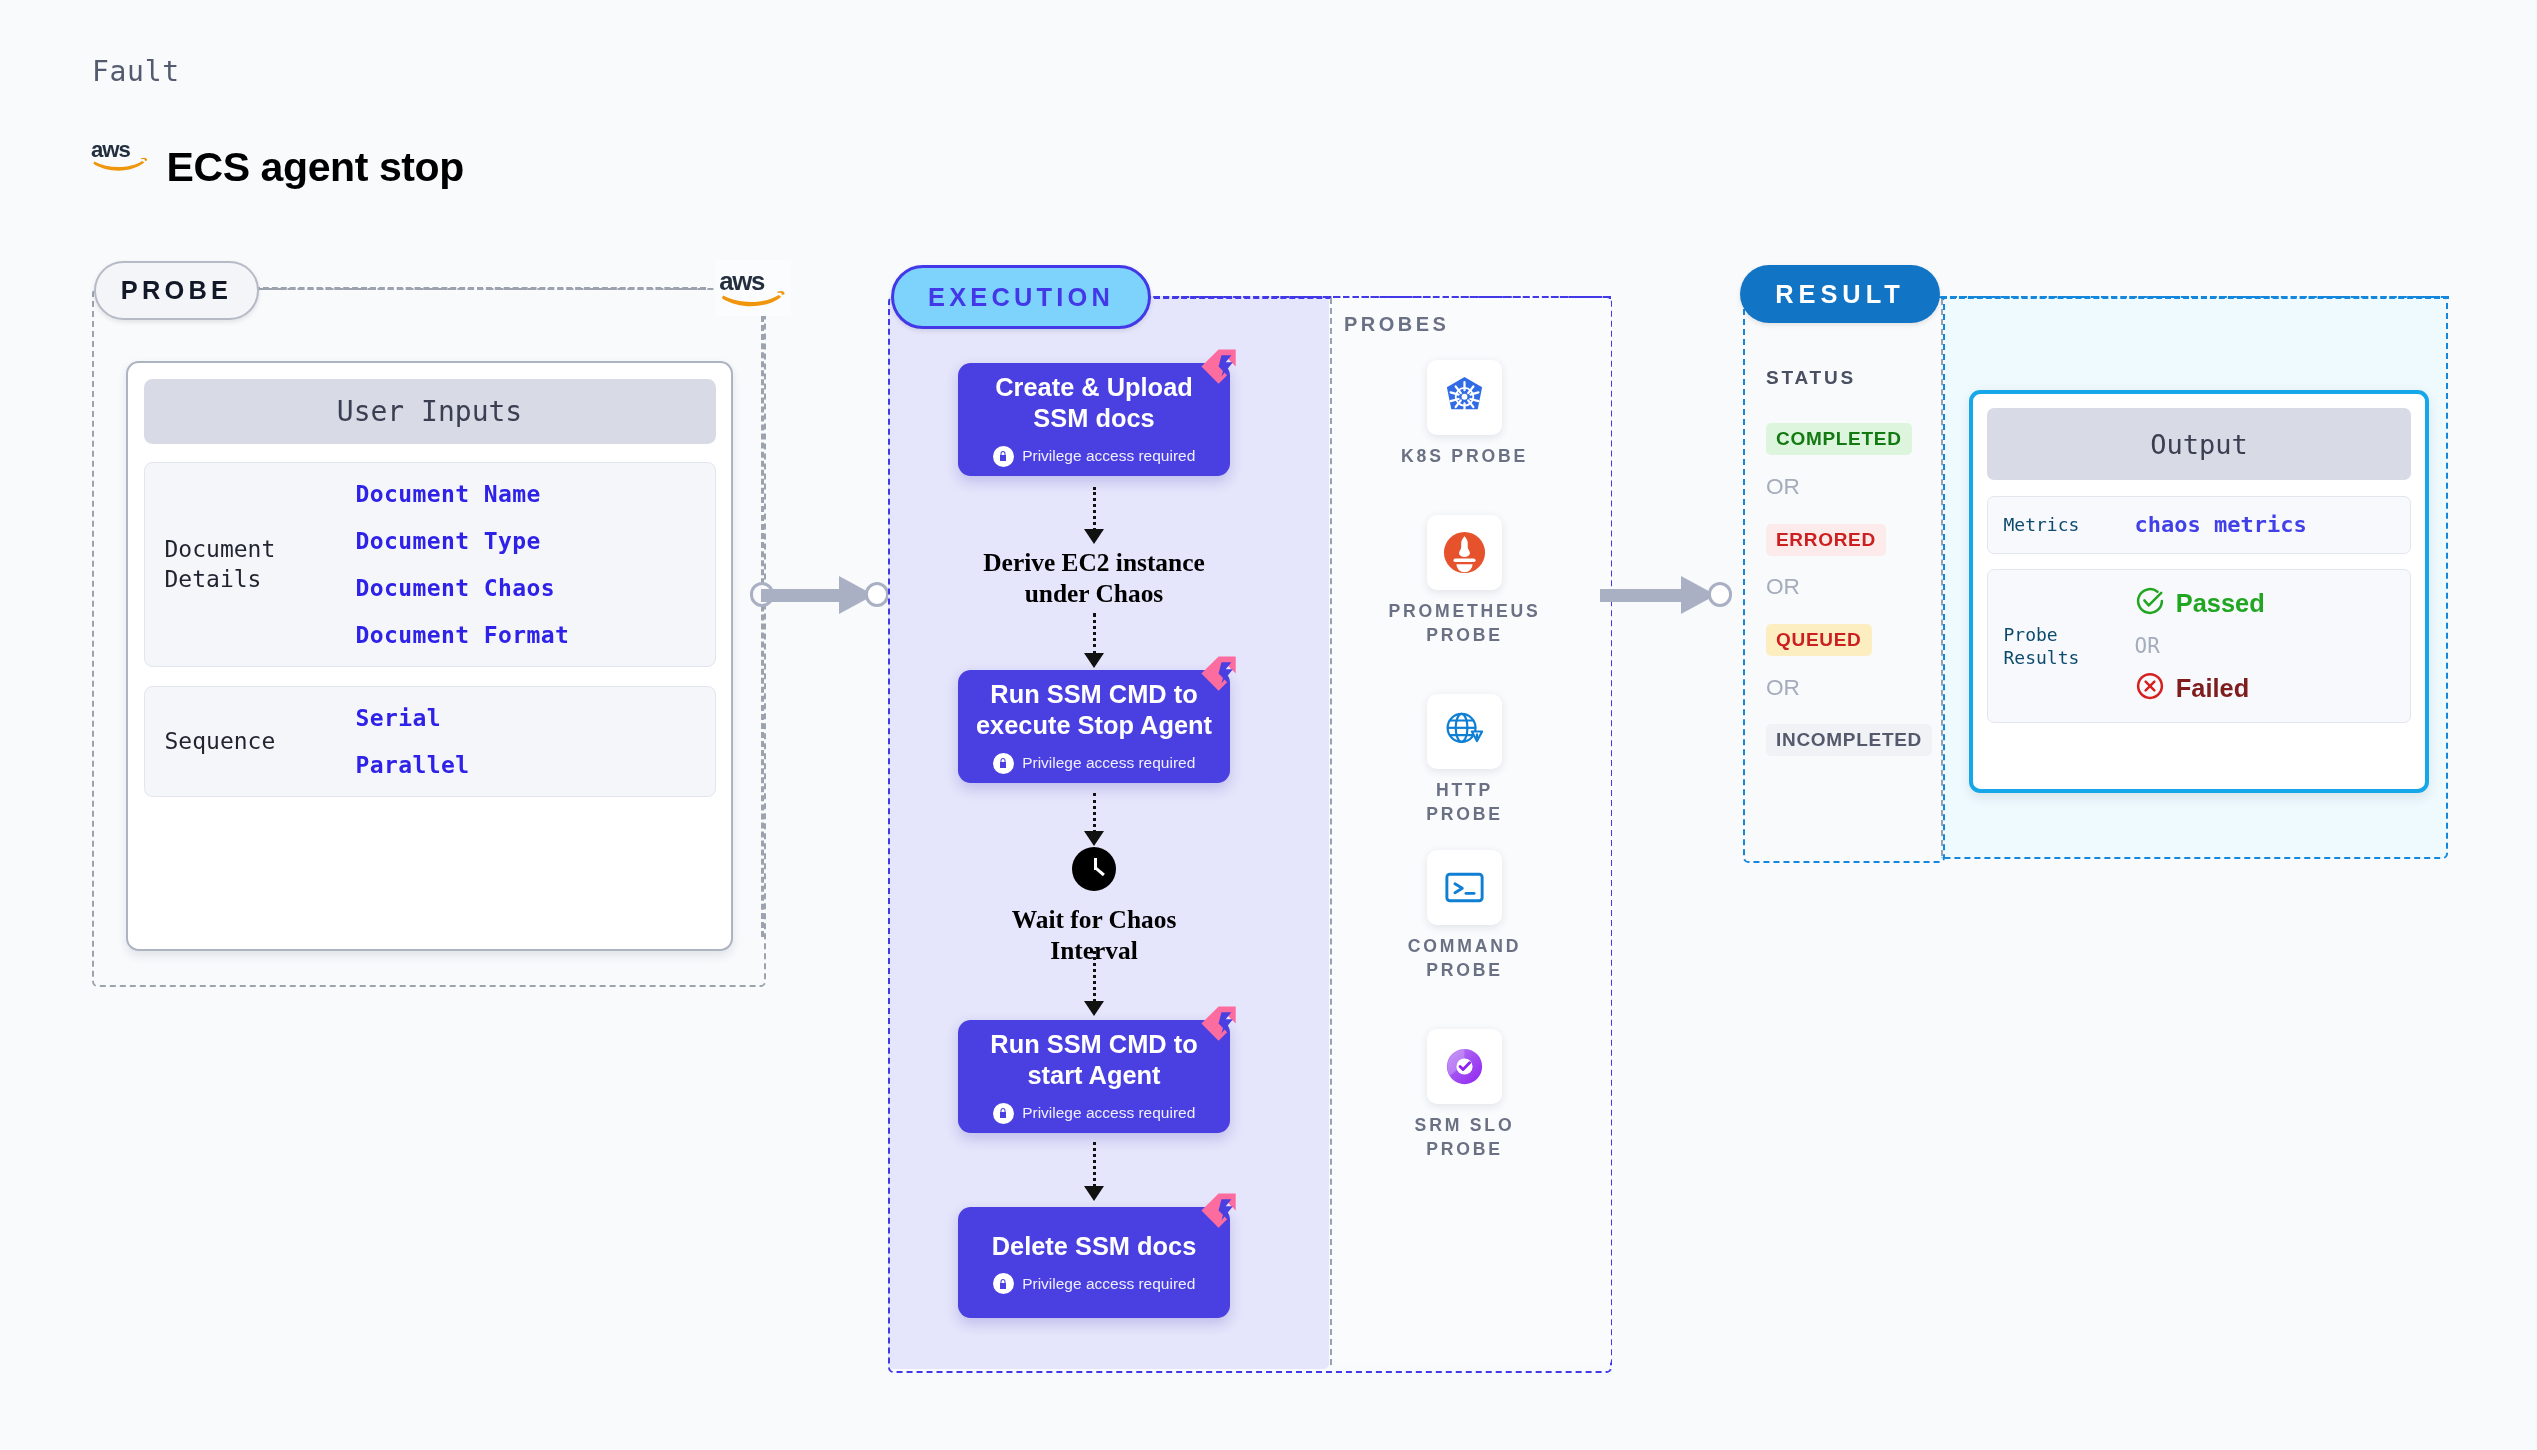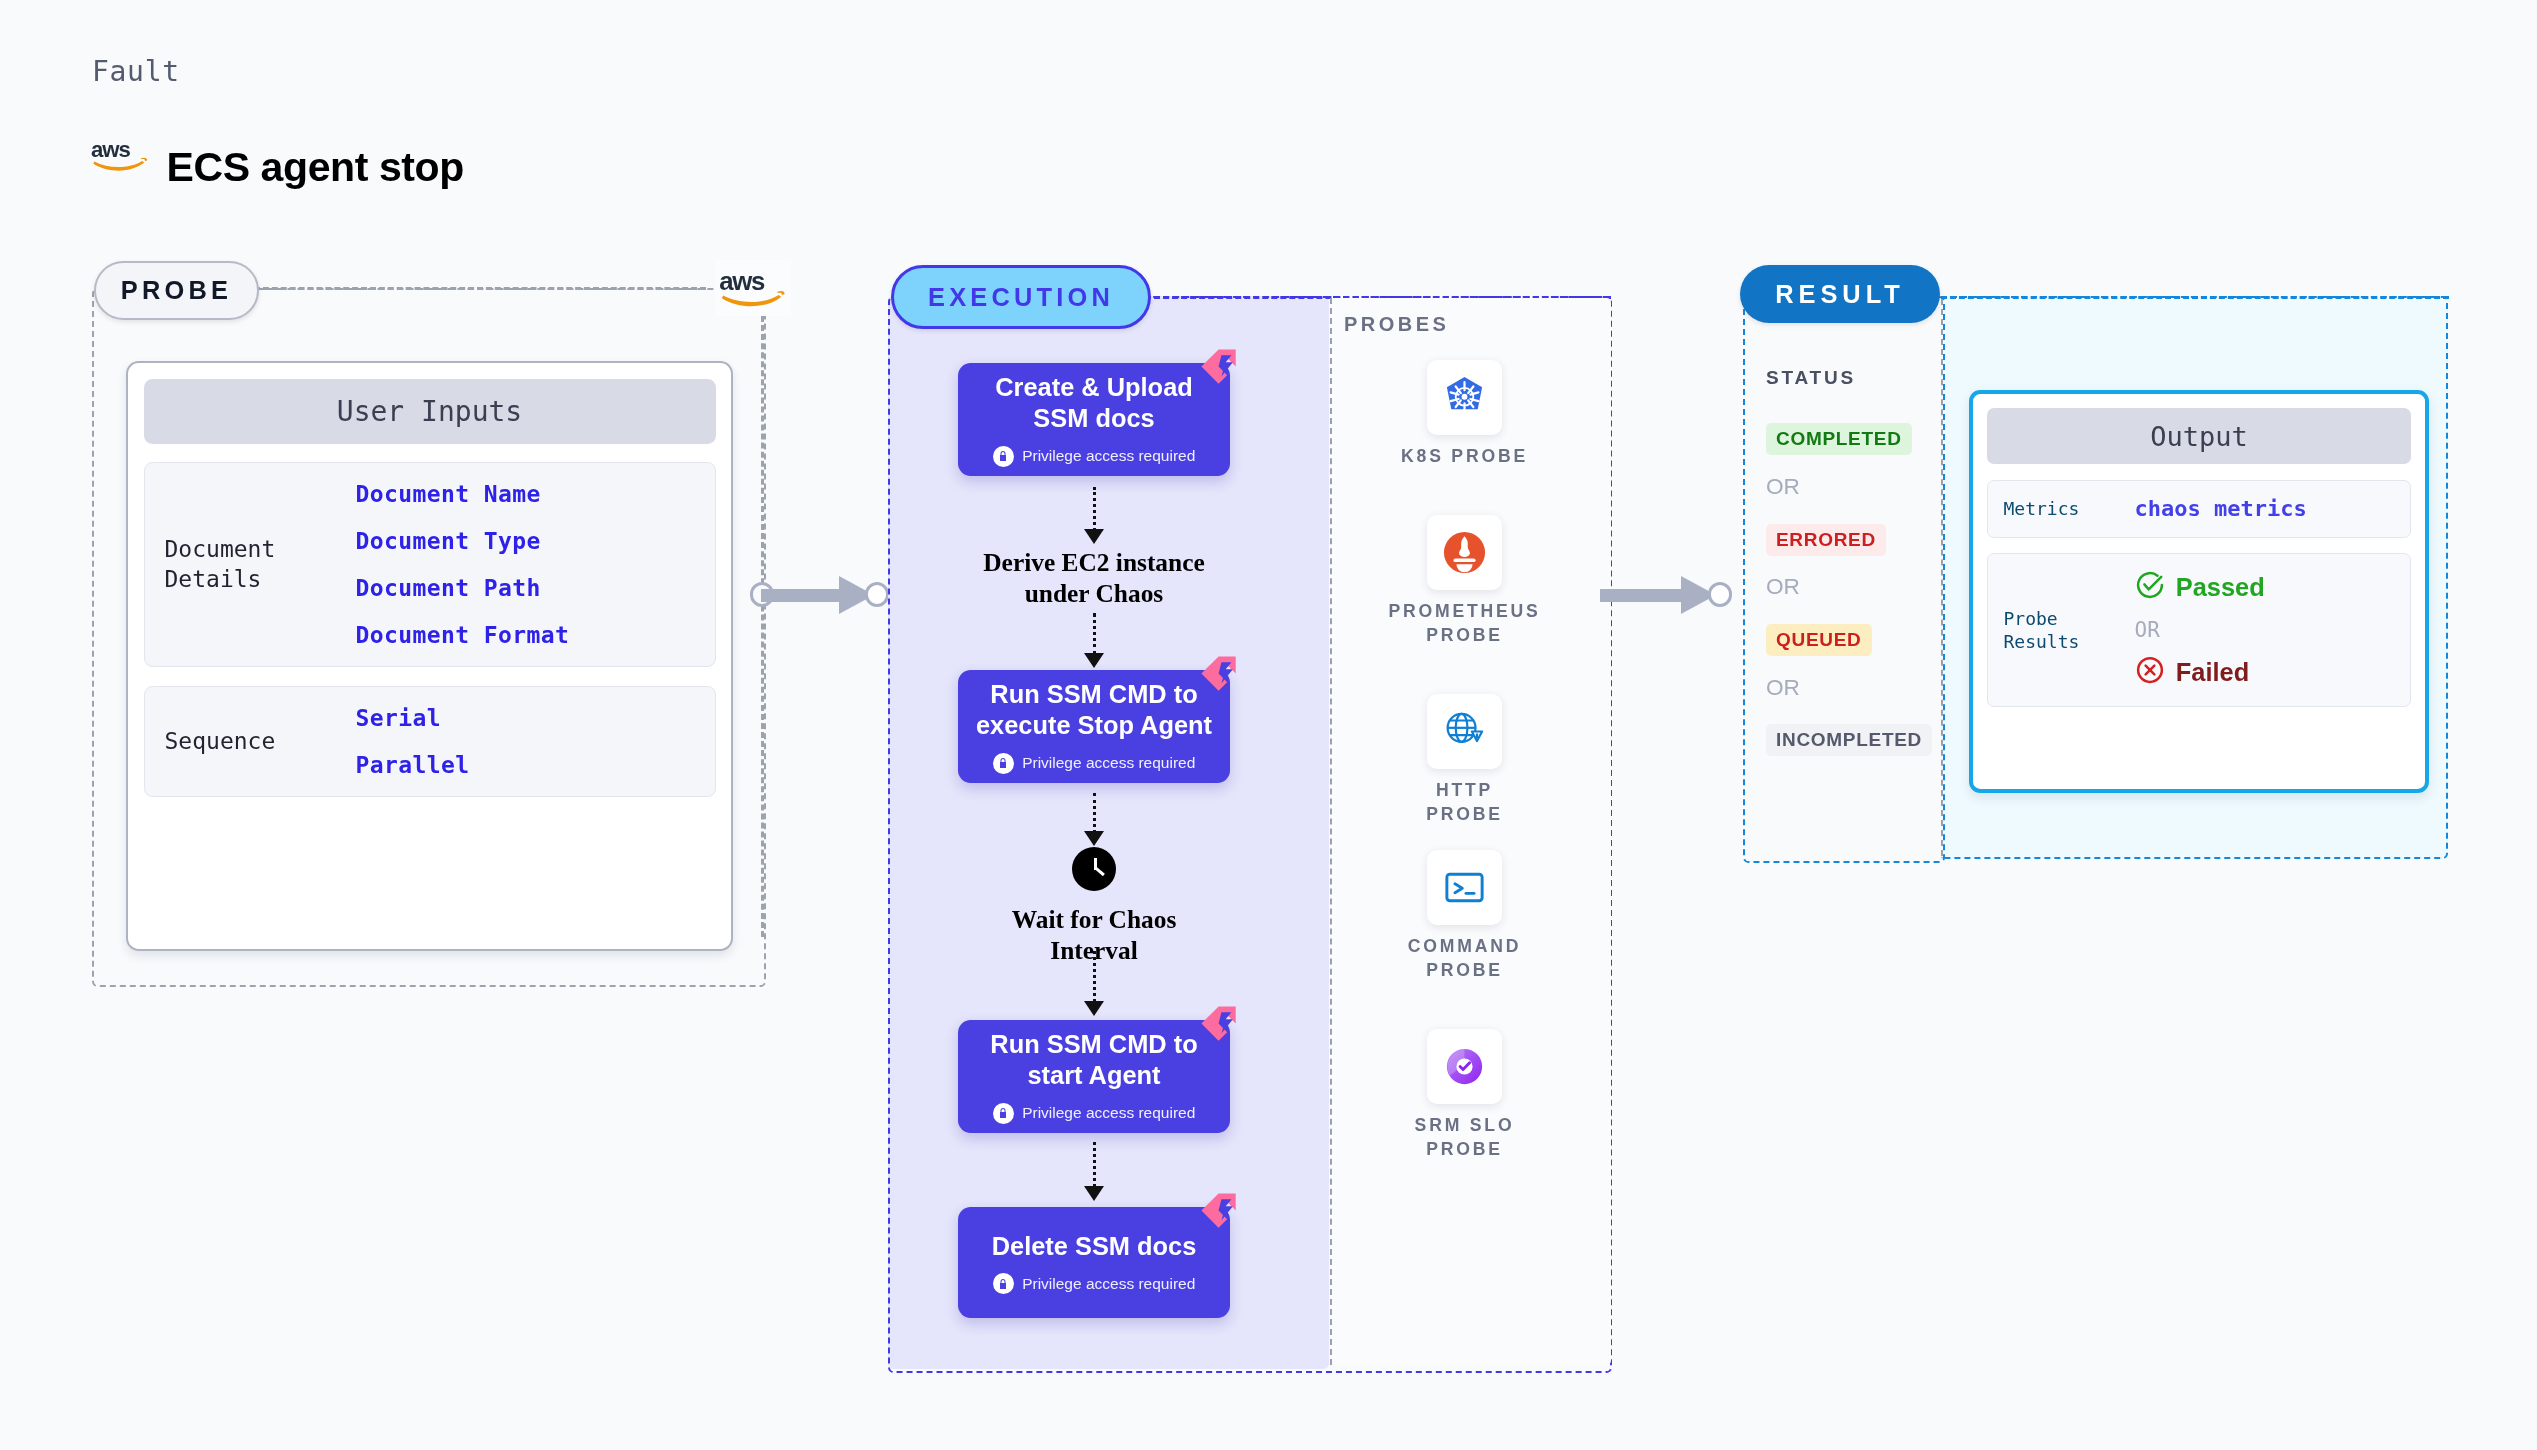--- a/index.html
+++ b/index.html
@@ -94,21 +94,21 @@
   #result-pill{left:1740px;top:265px;width:200px;height:58px;background:#1274c4;border:none;color:#fff;letter-spacing:5px;}
   #result-dash{left:1941px;top:296px;width:508px;height:0;border-top:3.5px dashed #1487dd;}
   #result-fill{left:1941px;top:296px;width:507px;height:563px;background:#effaff;border:2.8px dashed #1487dd;border-left:none;border-radius:0 5.6px 5.6px 0;box-sizing:border-box;}
   #result-inner-divider{left:1941px;top:299px;width:0;height:557px;border-left:2.1px dashed #9aa0b0;}
 
   #status-title{left:1766px;top:367px;font-family:"Liberation Sans",sans-serif;font-weight:bold;font-size:19px;letter-spacing:2.8px;color:#4a5061;}
   .status-chip{position:absolute;left:1766px;display:flex;align-items:center;justify-content:center;border-radius:5px;font-family:"Liberation Sans",sans-serif;font-weight:bold;font-size:19px;letter-spacing:0.7px;height:32px;padding:0 10px;}
   .or-lab{position:absolute;left:1766px;font-family:"Liberation Sans",sans-serif;font-size:22.6px;color:#a5acbc;}
 
   #output-card{left:1969px;top:390px;width:452px;height:395px;background:#fff;border:4.2px solid #16a7e8;border-radius:11.3px;box-shadow:0 4.2px 11.3px rgba(30,41,59,.10);}
-  #out-header{margin:14px 14px 0 14px;height:56px;background:#d8dae6;border-radius:7px;display:flex;align-items:center;justify-content:center;}
+  #out-header{margin:14px 14px 0 14px;height:72px;background:#d8dae6;border-radius:7px;display:flex;align-items:center;justify-content:center;}
   #out-header span{font-size:27px;color:#3b3f52;}
   .out-row{margin:15.5px 14px 0 14px;background:#f8f9fc;border:1.4px solid #e4e6ef;border-radius:7px;display:flex;align-items:center;padding:15.5px 0;}
   .out-row-label{width:131px;padding-left:15.5px;font-size:18px;color:#0c4a6e;line-height:1.3;}
   .out-row-vals{display:flex;flex-direction:column;gap:12.7px;}
   .metrics-val{font-size:22px;color:#4240e8;font-weight:bold;}
   .pf-line{display:flex;align-items:center;gap:11.3px;font-family:"Liberation Sans",sans-serif;font-weight:bold;font-size:25.4px;}
   .pf-line svg{width:30px;height:30px;}
   .or-small{font-size:21px;color:#a5acbc;}
 </style>
 </head>
@@ -147,21 +147,21 @@
 
 
   <div class="ui-row">
     <div class="ui-row-label">
       <div>Document</div>
       <div>Details</div>
     </div>
     <div class="ui-row-vals">
       <span>Document Name</span>
       <span>Document Type</span>
-      <span>Document Path</span>
+      <span>Document Chaos</span>
       <span>Document Format</span>
     </div>
   </div>
 
   <div class="ui-row">
     <div class="ui-row-label">Sequence</div>
     <div class="ui-row-vals">
       <span>Serial</span>
       <span>Parallel</span>
     </div>

